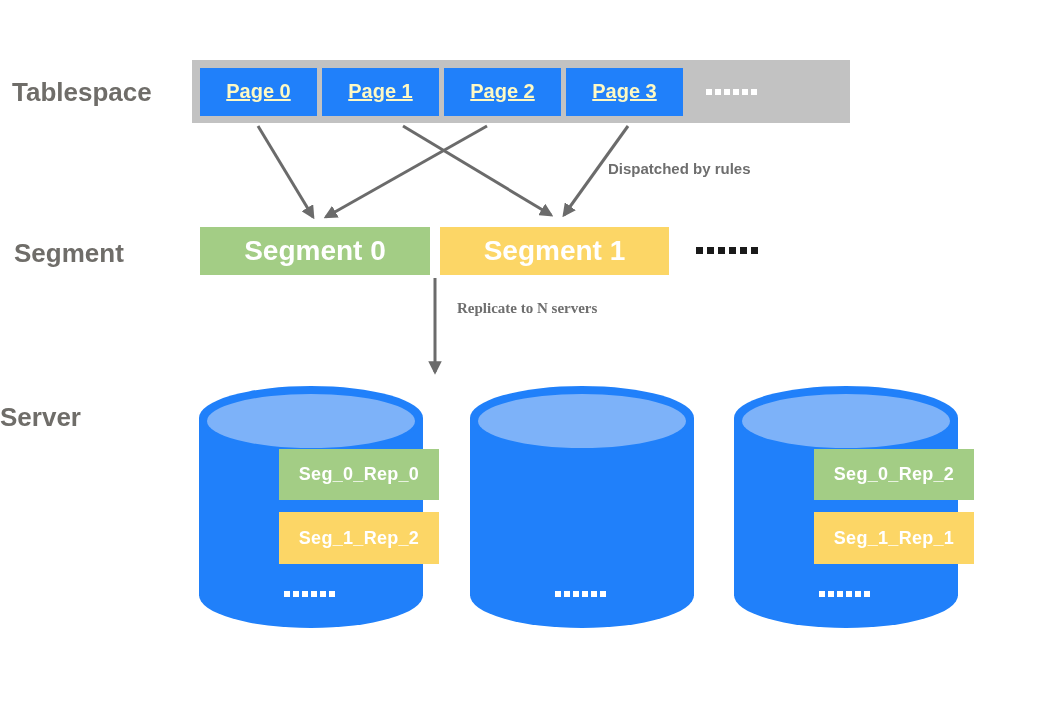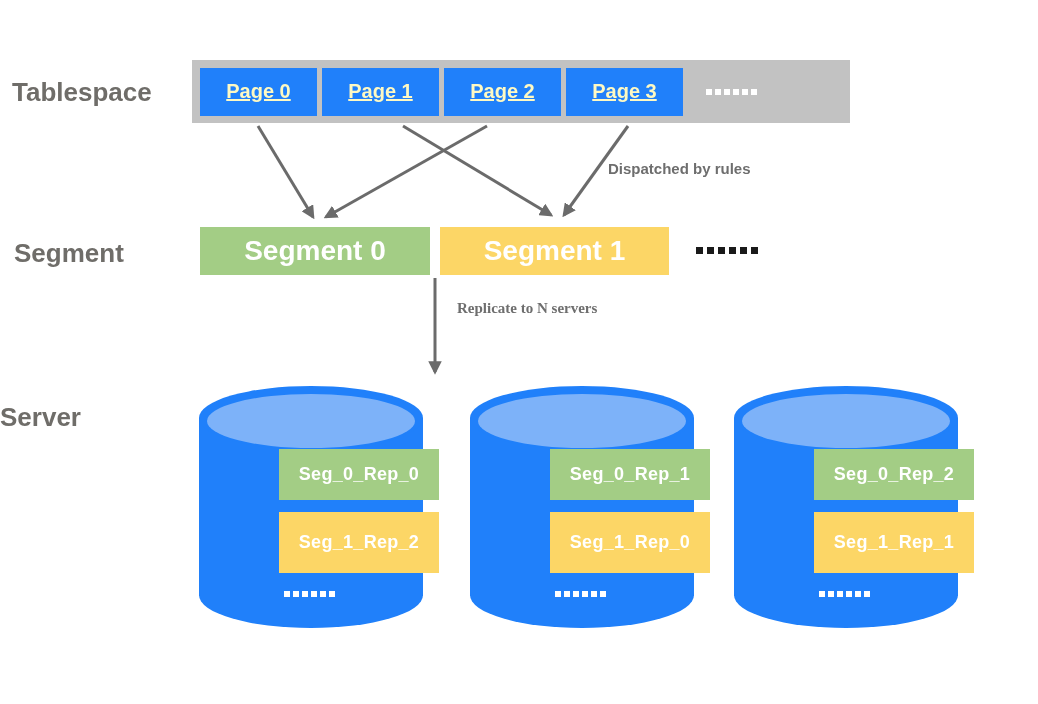--- a/index.html
+++ b/index.html
@@ -50,21 +50,21 @@
 
   
   .server{position:absolute; top:385px; width:226px; height:244px;}
   #server-0{left:198px;} #server-1{left:469px;} #server-2{left:733px;}
   .server svg{position:absolute; left:0; top:0;}
   .cyl-body{fill:var(--cylinder-blue);}
   .cyl-top{fill:var(--cylinder-top-blue);}
   .replica-box{position:absolute; left:33px; width:160px; height:51px; color:#fff; font-size:18px;
     display:flex; align-items:center; justify-content:center; white-space:nowrap; letter-spacing:0.3px;margin-left:48px;}
   .replica-box.green{top:64px; background:var(--segment-green);}
-  .replica-box.yellow{top:127px; height:61px; background:var(--segment-yellow);}
+  .replica-box.yellow{top:127px; height:52px; background:var(--segment-yellow);}
 </style>
 </head>
 <body>
 
 <div class="canvas">
 
   <div class="row-label" id="lbl-tablespace">Tablespace</div>
   <div class="row-label" id="lbl-segment">Segment</div>
   <div class="row-label" id="lbl-server">Server</div>
 
@@ -129,22 +129,20 @@
     </span>
   </div>
 
   <div class="server" id="server-1">
     <svg width="226" height="244" viewBox="0 0 226 244">
       <ellipse class="cyl-body" cx="113" cy="210" rx="112" ry="33"></ellipse>
       <rect class="cyl-body" x="1" y="33" width="224" height="178"></rect>
       <ellipse class="cyl-body" cx="113" cy="33" rx="112" ry="32"></ellipse>
       <ellipse class="cyl-top" cx="113" cy="36" rx="104" ry="27"></ellipse>
     </svg>
-    <div class="replica-box green">Seg_0_Rep_1</div>
-    <div class="replica-box yellow">Seg_1_Rep_0</div>
     <span class="dots sm cyl-dots" aria-hidden="true">
       <i></i>
         <i></i>
         <i></i>
         <i></i>
         <i></i>
         <i></i>
     </span>
   </div>
 

